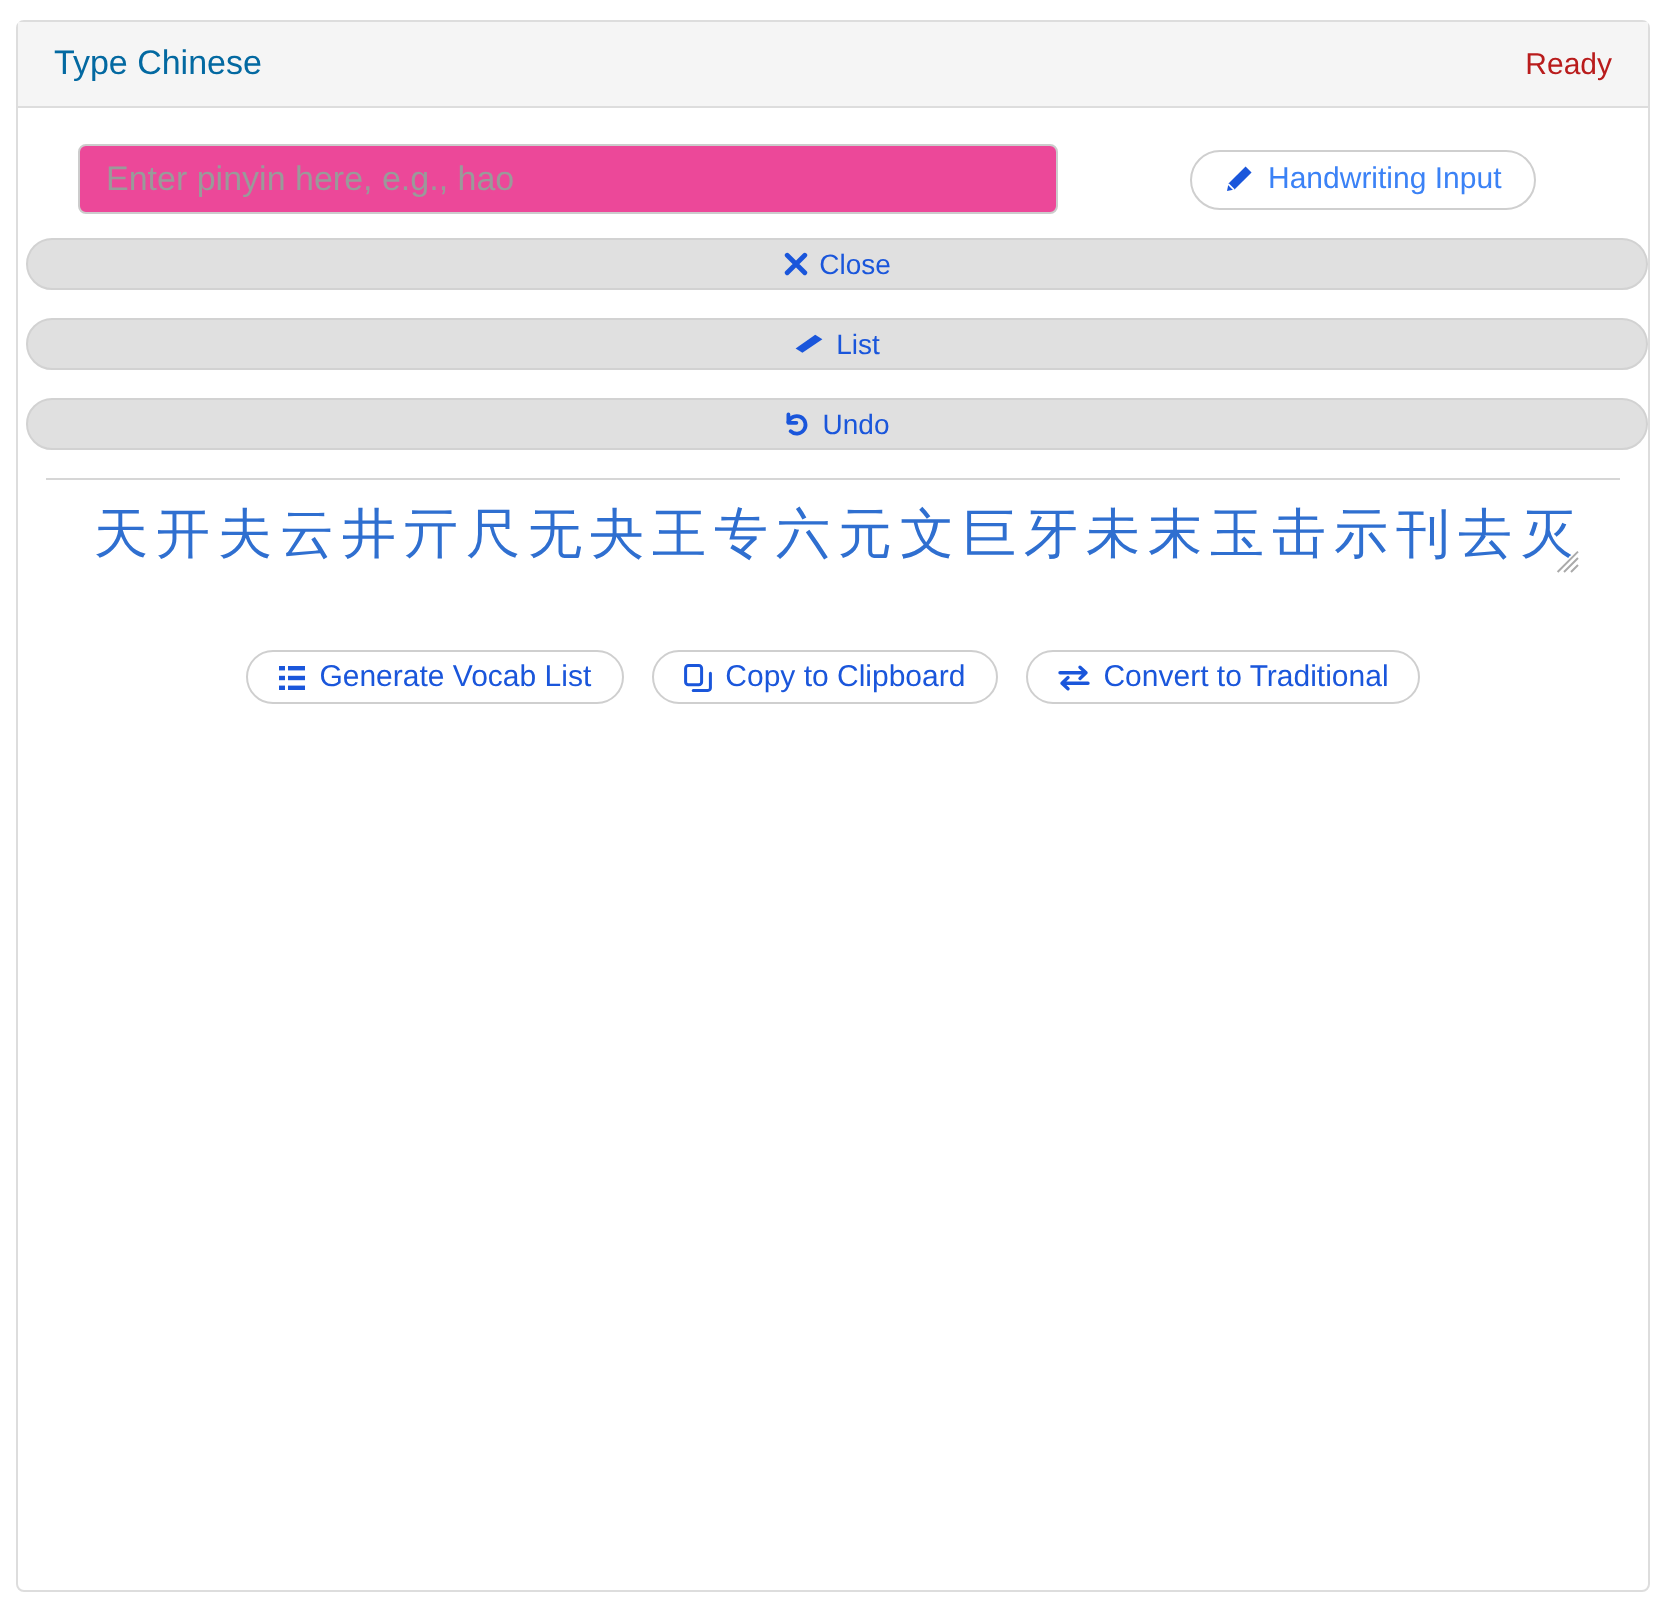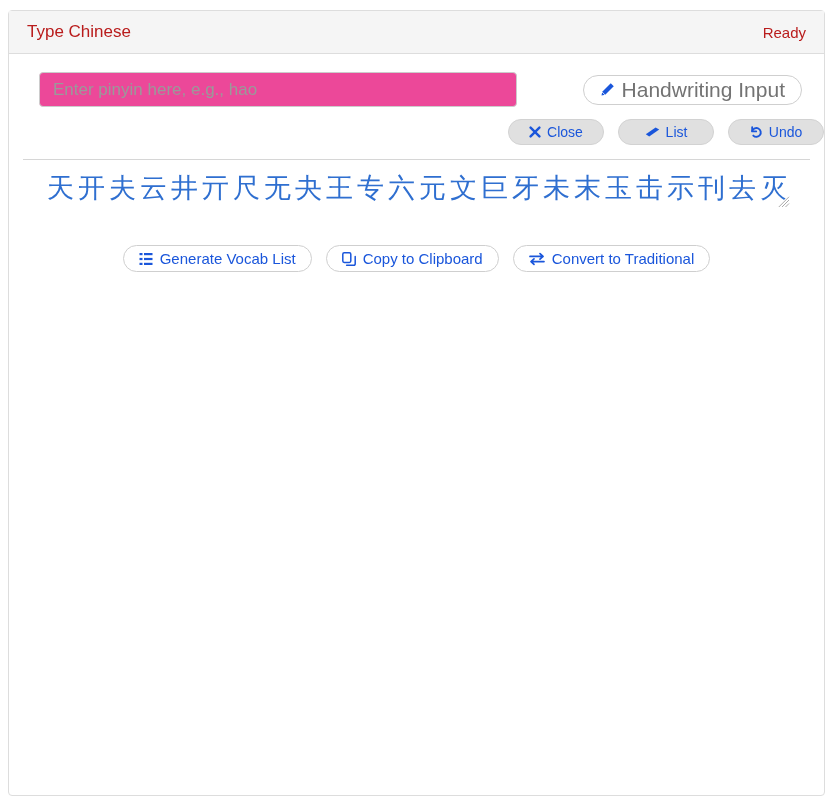--- a/index.html
+++ b/index.html
@@ -30,21 +30,21 @@
     border-bottom: 1px solid #dddddd;
     display: flex;
     align-items: center;
     justify-content: space-between;
     padding: 0 18px;
     box-sizing: border-box;
   }
 
   .panel-title {
     font-size: 17px;
-    color: #b91c1c;
+    color: #0369a1;
   }
 
   .panel-status {
     font-size: 15px;
     color: #b91c1c;
   }
 
   .panel-body {
     position: relative;
     padding: 0;
@@ -71,22 +71,22 @@
     font-family: "Liberation Sans", sans-serif;
   }
   .pinyin-input::placeholder { color: #9a9a9a; }
 
   .handwriting-btn {
     margin-left: 66px;
     height: 30px;
     border: 1px solid #cfcfcf;
     border-radius: 16px;
     background: #ffffff;
-    color: #737373;
-    font-size: 21px;
+    color: #3b82f6;
+    font-size: 15px;
     padding: 0 16px;
     display: inline-flex;
     align-items: center;
     gap: 7px;
     cursor: pointer;
     font-family: "Liberation Sans", sans-serif;
     white-space: nowrap;
   }
 
   
@@ -122,24 +122,25 @@
   .cursor-icon {
     position: absolute;
     left: 174px;
     top: 208px;
     pointer-events: none;
   }
 
   
   .canvas-controls {
     display: flex;
-    justify-content: flex-end;
+    justify-content: center;
     gap: 14px;
     margin: 12px 0 0 0;
     padding-left: 4px;
+    flex-direction: column;
   }
   .ctl-btn {
     height: 26px;
     min-width: 96px;
     border: 1px solid #d2d2d2;
     border-radius: 13px;
     background: #e0e0e0;
     color: #1a56db;
     font-size: 14px;
     display: inline-flex;

